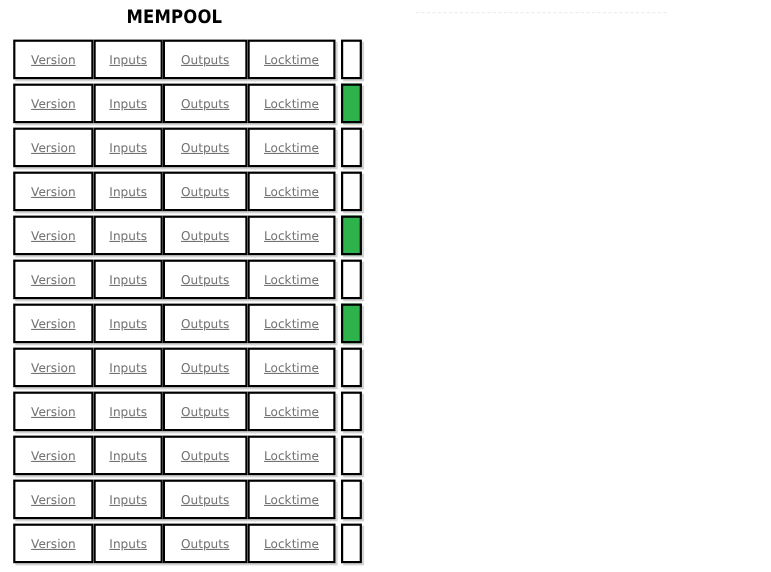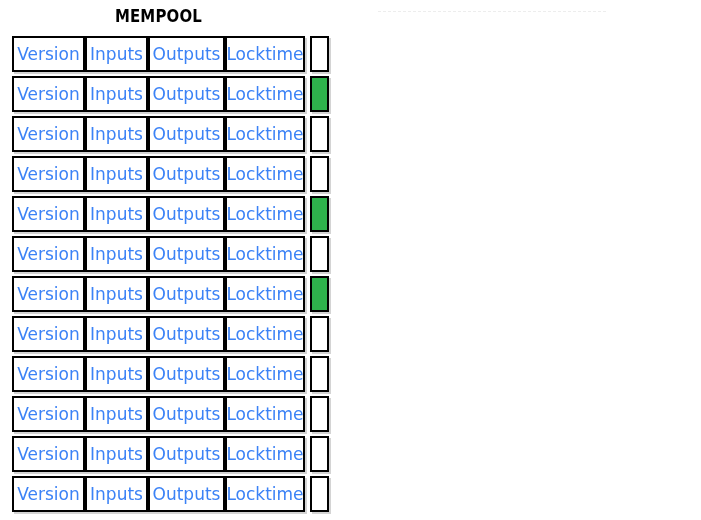--- a/index.html
+++ b/index.html
@@ -65,24 +65,25 @@
 
   .tx-cell {
     box-sizing: border-box;
     border: 2px solid #000000;
     background: #ffffff;
     box-shadow: 2px 2px 0 0 #d4d4d4;
     display: flex;
     align-items: center;
     justify-content: center;
     font-family: "DejaVu Sans", sans-serif;
-    font-size: 17px;
-    color: #3b82f6;
+    font-size: 11px;
+    color: #737373;
     height: 36px;
     white-space: nowrap;
+    text-decoration: underline;
   }
 
   .tx-cell.col-version  { width: 73px; }
   .tx-cell.col-inputs   { width: 63px; }
   .tx-cell.col-outputs  { width: 77px; }
   .tx-cell.col-locktime { width: 80px; }
 
   
   .tx-status {
     position: absolute;

